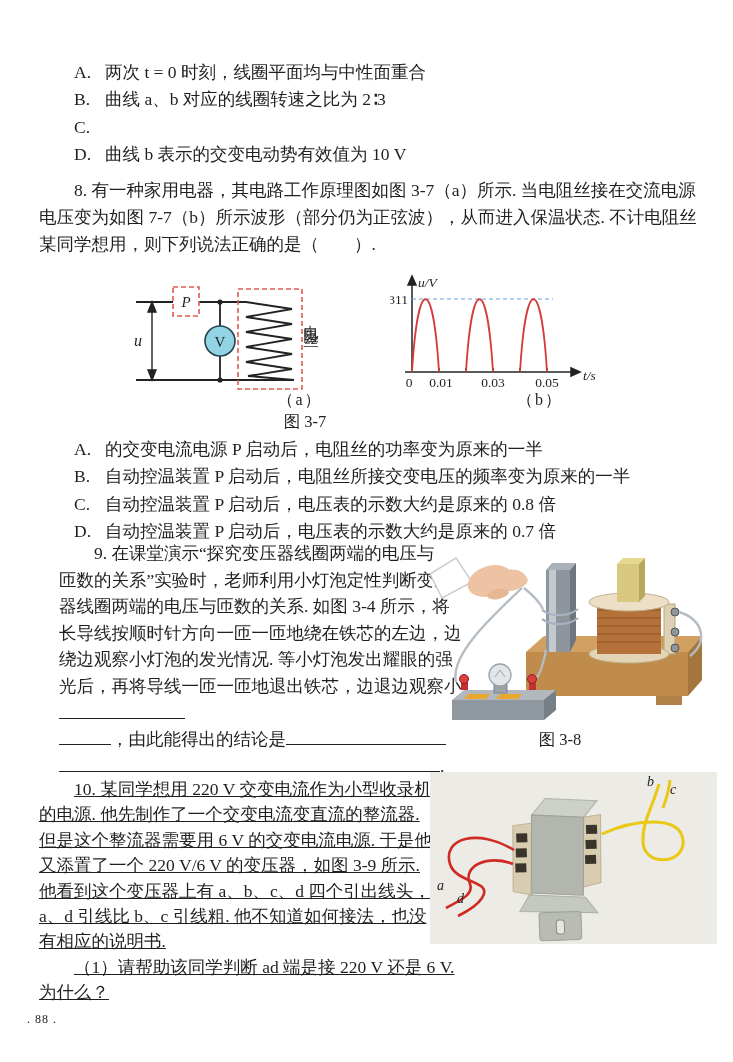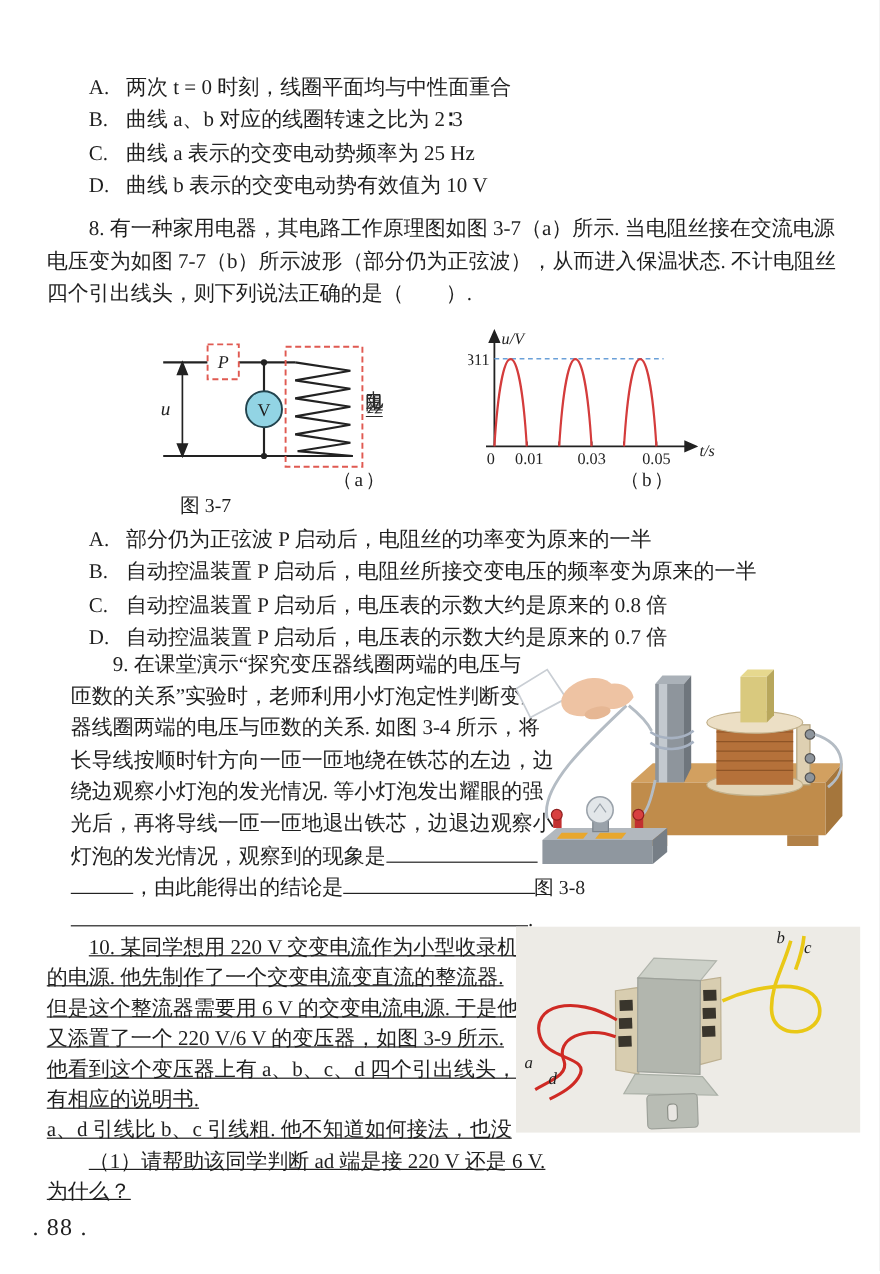--- a/index.html
+++ b/index.html
@@ -9,56 +9,55 @@
     font-size:17.5px;overflow:hidden;margin:0 auto;
   }
   .abs{position:absolute;}
   .para .tline{line-height:27.2px;white-space:nowrap;}
   .q9 .tline{line-height:26.6px;}
   .q10 .tline{line-height:25.4px;text-decoration:underline;}
   .indent{padding-left:35px;}
   .opts .opt{display:flex;line-height:27.4px;white-space:nowrap;}
   .opts .opt-label{width:31px;flex:0 0 31px;}
   .blank{display:inline-block;border-bottom:1.3px solid #222;height:0.95em;}
-  .figcap{font-size:16.5px;white-space:nowrap;}
+  .figcap{font-size:16.5px;text-align:center;white-space:nowrap;}
   .subcap{font-size:16px;text-align:center;letter-spacing:2px;}
   .vert-label{writing-mode:vertical-rl;text-orientation:upright;font-size:15px;
     letter-spacing:4px;color:#2a2a2a;line-height:16px;}
-  .pagenum{font-size:20px;letter-spacing:1px;}
+  .pagenum{font-size:12px;letter-spacing:1px;}
   svg{display:block;}
   svg text{font-family:"Liberation Serif","DejaVu Serif",serif;fill:#1f1f1f;}
 </style>
 </head>
 <body>
 
 <div class="page">
 
   <div class="abs opts" style="left:74px;top:59px;">
     <div class="opt">
         <span class="opt-label">A.</span>
         <span>两次 t = 0 时刻，线圈平面均与中性面重合</span>
       </div>
     <div class="opt">
         <span class="opt-label">B.</span>
         <span>曲线 a、b 对应的线圈转速之比为 2∶3</span>
       </div>
     <div class="opt">
         <span class="opt-label">C.</span>
-        <span>曲线 a 表示的交变电动势频率为 25 Hz</span>
       </div>
     <div class="opt">
         <span class="opt-label">D.</span>
         <span>曲线 b 表示的交变电动势有效值为 10 V</span>
       </div>
   </div>
 
   <div class="abs para" style="left:39px;top:177px;width:660px;">
     <div class="tline indent">8. 有一种家用电器，其电路工作原理图如图 3-7（a）所示. 当电阻丝接在交流电源</div>
     <div class="tline">电压变为如图 7-7（b）所示波形（部分仍为正弦波），从而进入保温状态. 不计电阻丝</div>
-    <div class="tline">四个引出线头，则下列说法正确的是（　　）.</div>
+    <div class="tline">某同学想用，则下列说法正确的是（　　）.</div>
   </div>
 
   <svg class="abs" style="left:118px;top:283px;" width="272" height="112" viewBox="0 0 272 112">
     <g stroke="#222" stroke-width="1.8" fill="none">
       <line x1="18" y1="19" x2="55" y2="19"></line>
       <line x1="81" y1="19" x2="128" y2="19"></line>
       <line x1="18" y1="97" x2="176" y2="97"></line>
       <line x1="102" y1="19" x2="102" y2="97"></line>
     </g>
     <g>
@@ -111,21 +110,21 @@
     <text x="157" y="115" font-size="13.5" text-anchor="middle">0.05</text>
     <text x="193" y="108" font-size="13.5" font-style="italic">t/s</text>
   </svg>
   <div class="abs subcap" style="left:485px;top:390px;width:110px;">（b）</div>
 
   <div class="abs figcap" style="left:150px;top:411px;width:310px;">图 3-7</div>
 
   <div class="abs opts" style="left:74px;top:436px;">
     <div class="opt">
         <span class="opt-label">A.</span>
-        <span>部分仍为正弦波 P 启动后，电阻丝的功率变为原来的一半</span>
+        <span>的交变电流电源 P 启动后，电阻丝的功率变为原来的一半</span>
       </div>
     <div class="opt">
         <span class="opt-label">B.</span>
         <span>自动控温装置 P 启动后，电阻丝所接交变电压的频率变为原来的一半</span>
       </div>
     <div class="opt">
         <span class="opt-label">C.</span>
         <span>自动控温装置 P 启动后，电压表的示数大约是原来的 0.8 倍</span>
       </div>
     <div class="opt">
@@ -134,21 +133,21 @@
       </div>
   </div>
 
   <div class="abs para q9" style="left:39px;top:540px;width:390px;margin-left:20px;">
     <div class="tline indent">9. 在课堂演示“探究变压器线圈两端的电压与</div>
     <div class="tline">匝数的关系”实验时，老师利用小灯泡定性判断变压</div>
     <div class="tline">器线圈两端的电压与匝数的关系. 如图 3-4 所示，将</div>
     <div class="tline">长导线按顺时针方向一匝一匝地绕在铁芯的左边，边</div>
     <div class="tline">绕边观察小灯泡的发光情况. 等小灯泡发出耀眼的强</div>
     <div class="tline">光后，再将导线一匝一匝地退出铁芯，边退边观察小</div>
-    <div class="tline"><span>灯泡的发光情况，观察到的现象是</span><span class="blank" style="width:126px;"></span></div>
+    <div class="tline"><span class="blank" style="width:126px;"></span></div>
     <div class="tline"><span class="blank" style="width:52px;"></span><span>，由此能得出的结论是</span><span class="blank" style="width:160px;"></span></div>
     <div class="tline"><span class="blank" style="width:381px;"></span><span>.</span></div>
   </div>
 
   <svg class="abs" style="left:430px;top:548px;" width="287" height="180" viewBox="0 0 287 180">
     <g>
       <polygon points="96,104 114,88 272,88 258,104" fill="#d2a060"></polygon>
       <polygon points="96,104 258,104 258,148 96,148" fill="#c08c4b"></polygon>
       <polygon points="258,104 272,88 272,132 258,148" fill="#a5763c"></polygon>
       <rect x="100" y="148" width="26" height="9" fill="#b28147"></rect>
@@ -211,22 +210,22 @@
     </g>
   </svg>
   <div class="abs figcap" style="left:445px;top:729px;width:230px;">图 3-8</div>
 
   <div class="abs para q10" style="left:39px;top:777px;width:395px;">
     <div class="tline indent">10. 某同学想用 220 V 交变电流作为小型收录机</div>
     <div class="tline">的电源. 他先制作了一个交变电流变直流的整流器.</div>
     <div class="tline">但是这个整流器需要用 6 V 的交变电流电源. 于是他</div>
     <div class="tline">又添置了一个 220 V/6 V 的变压器，如图 3-9 所示.</div>
     <div class="tline">他看到这个变压器上有 a、b、c、d 四个引出线头，且</div>
+    <div class="tline">a、d 引线比 b、c 引线粗. 他不知道如何接法，也没</div>
     <div class="tline">有相应的说明书.</div>
-    <div class="tline">a、d 引线比 b、c 引线粗. 他不知道如何接法，也没</div>
     <div class="tline indent">（1）请帮助该同学判断 ad 端是接 220 V 还是 6 V.</div>
     <div class="tline">为什么？</div>
   </div>
 
   <svg class="abs" style="left:430px;top:772px;" width="287" height="172" viewBox="0 0 287 172">
     <rect x="0" y="0" width="287" height="172" fill="#edebe6"></rect>
     <g transform="rotate(-2 130 85)">
       <polygon points="84,52 103,50 101,122 82,118" fill="#d8cdb0" stroke="#bdb091" stroke-width="1"></polygon>
       <rect x="87" y="60" width="11" height="9" fill="#39352c"></rect>
       <rect x="86" y="75" width="11" height="9" fill="#39352c"></rect>

